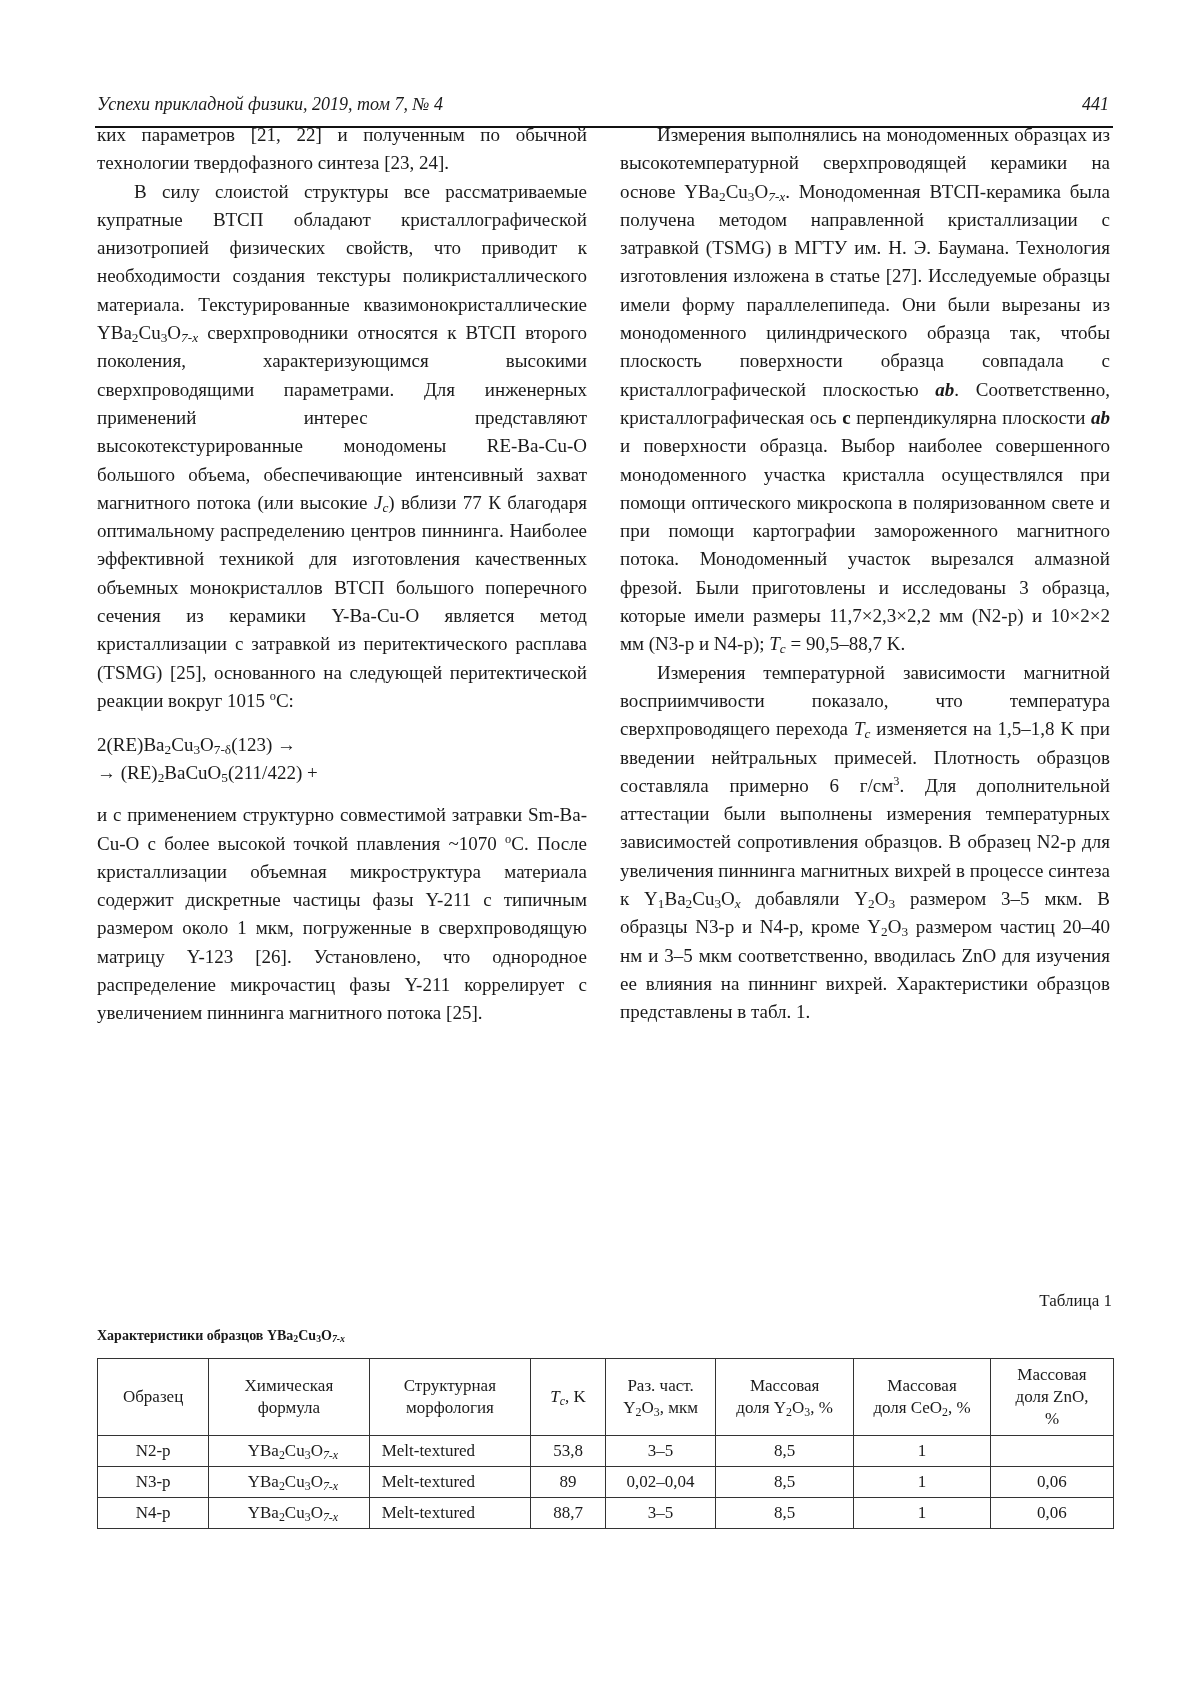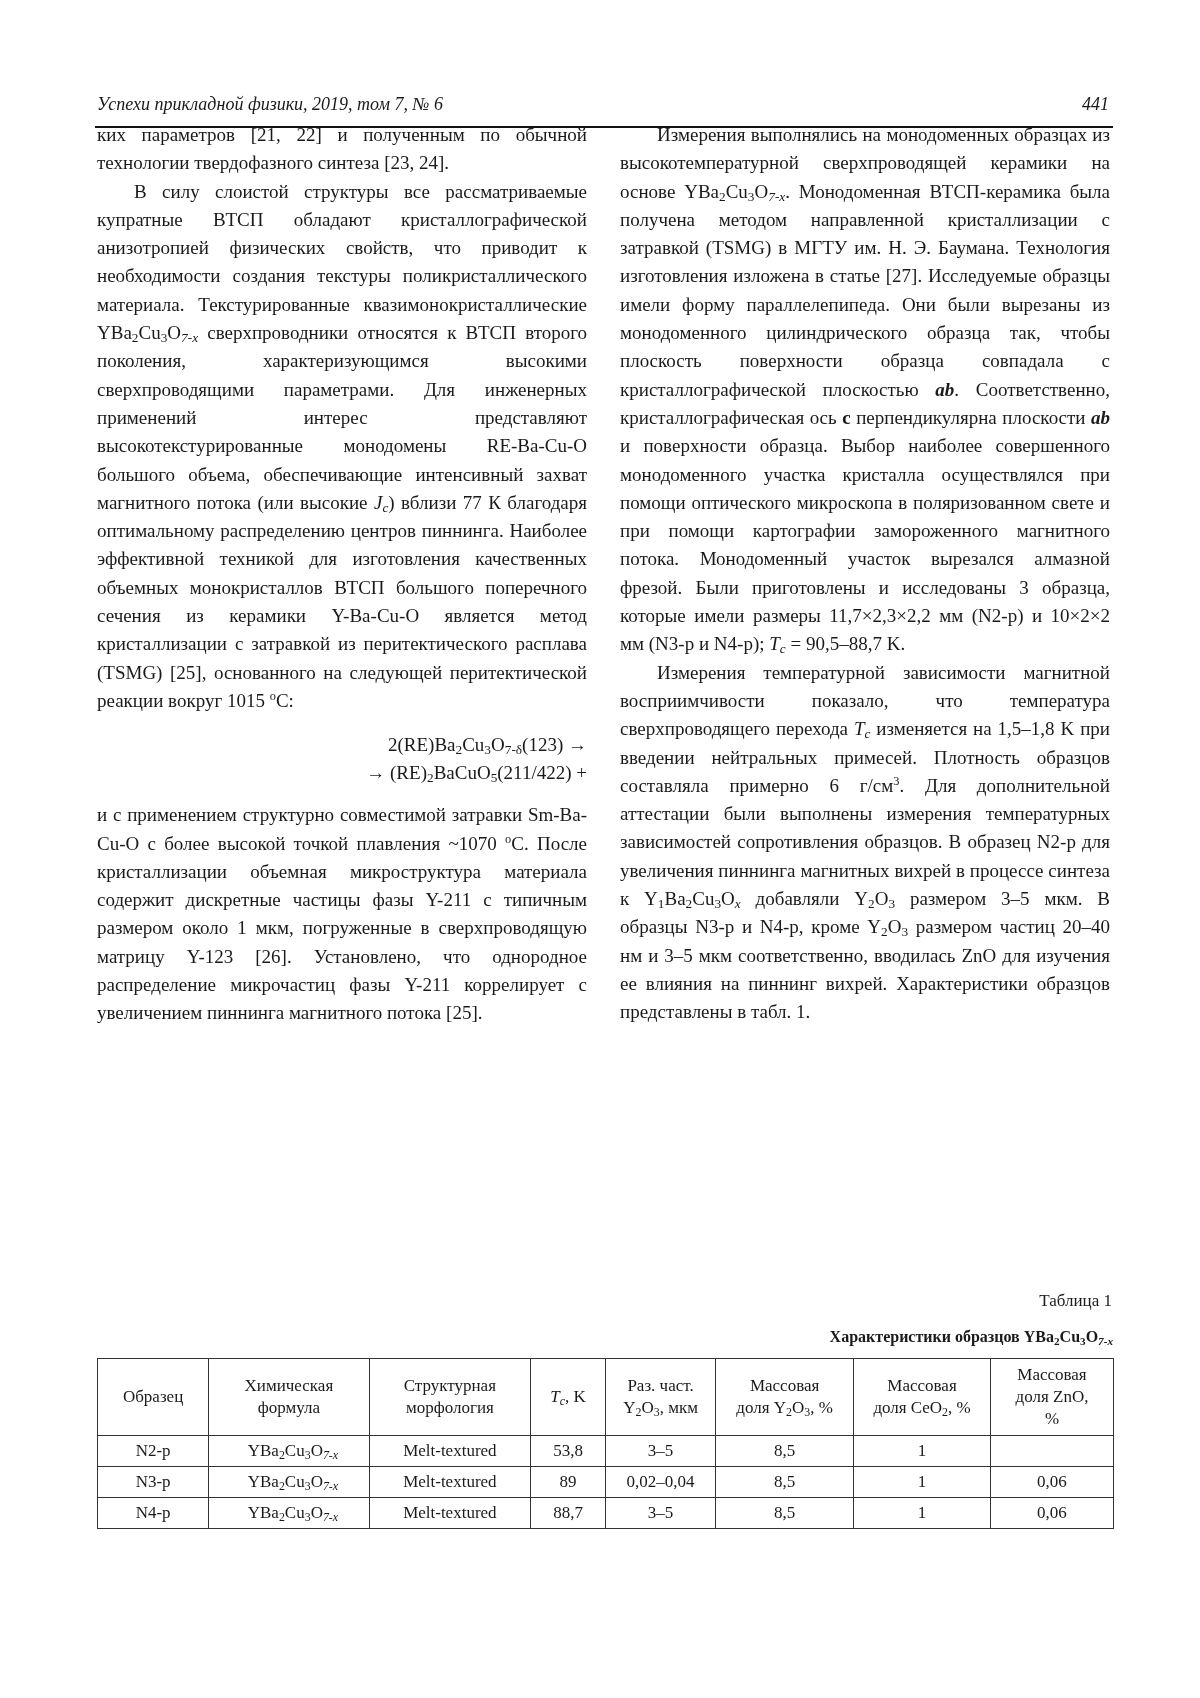--- a/index.html
+++ b/index.html
@@ -26,45 +26,45 @@
   .col p.indent { text-indent: 37px; }
   .col p.first { text-indent: 0; }
   sub { font-size: 0.7em; vertical-align: -0.25em; line-height: 0; }
   sup { font-size: 0.65em; vertical-align: 0.6em; line-height: 0; }
   .it { font-style: italic; }
   .bi { font-style: italic; font-weight: bold; }
   .b { font-weight: bold; }
   .equation {
     text-align: center; margin: 16px 0 14px 0; line-height: 28px;
   }
-  .equation div { text-align: right; }
+  .equation div { text-align: left; }
   .table-label {
     position: absolute; right: 88px; top: 1291px; font-size: 17px;
   }
   .table-title {
-    position: absolute; left: 97px; width: 1016px; top: 1328px; text-align: right;
-    font-size: 16px; font-weight: bold;
+    position: absolute; left: 97px; width: 1016px; top: 1328px; text-align: left;
+    font-size: 14px; font-weight: bold;
   }
   table.data {
     position: absolute; left: 97px; top: 1358px; width: 1017px;
     border-collapse: collapse; font-size: 17px;
   }
   table.data th, table.data td {
     border: 1.5px solid #333; text-align: center; font-weight: normal; padding: 0 4px;
   }
   table.data th { height: 76px; line-height: 22px; }
   table.data td { height: 30px; line-height: 22px; }
   table.data td.formula { text-align: center; padding-left: 12px; }
-  table.data td.morph { text-align: center; padding-left: 4px; }
+  table.data td.morph { text-align: left; padding-left: 12px; }
 </style>
 </head>
 <body>
 
 <div class="header">
-  <span class="journal">Успехи прикладной физики, 2019, том 7, № 6</span>
+  <span class="journal">Успехи прикладной физики, 2019, том 7, № 4</span>
   <span class="pagenum">441</span>
 </div>
 <div class="header-rule"></div>
 
 <div class="col left">
   <div>
       <p class="first">ких параметров [21, 22] и полученным по обычной технологии твердофазного синтеза [23, 24].</p>
       <p class="indent">В силу слоистой структуры все рассматриваемые купратные ВТСП обладают кристаллографической анизотропией физических свойств, что приводит к необходимости создания текстуры поликристаллического материала. Текстурированные квазимонокристаллические YBa<sub>2</sub>Cu<sub>3</sub>O<sub class="it">7-x</sub> сверхпроводники относятся к ВТСП второго поколения, характеризующимся высокими сверхпроводящими параметрами. Для инженерных применений интерес представляют высокотекстурированные монодомены RE-Ba-Cu-O большого объема, обеспечивающие интенсивный захват магнитного потока (или высокие <span class="it">J</span><sub class="it">c</sub>) вблизи 77 К благодаря оптимальному распределению центров пиннинга. Наиболее эффективной техникой для изготовления качественных объемных монокристаллов ВТСП большого поперечного сечения из керамики Y-Ba-Cu-O является метод кристаллизации с затравкой из перитектического расплава (TSMG) [25], основанного на следующей перитектической реакции вокруг 1015 <sup>o</sup>C:</p>
     </div>
   <div class="equation">

